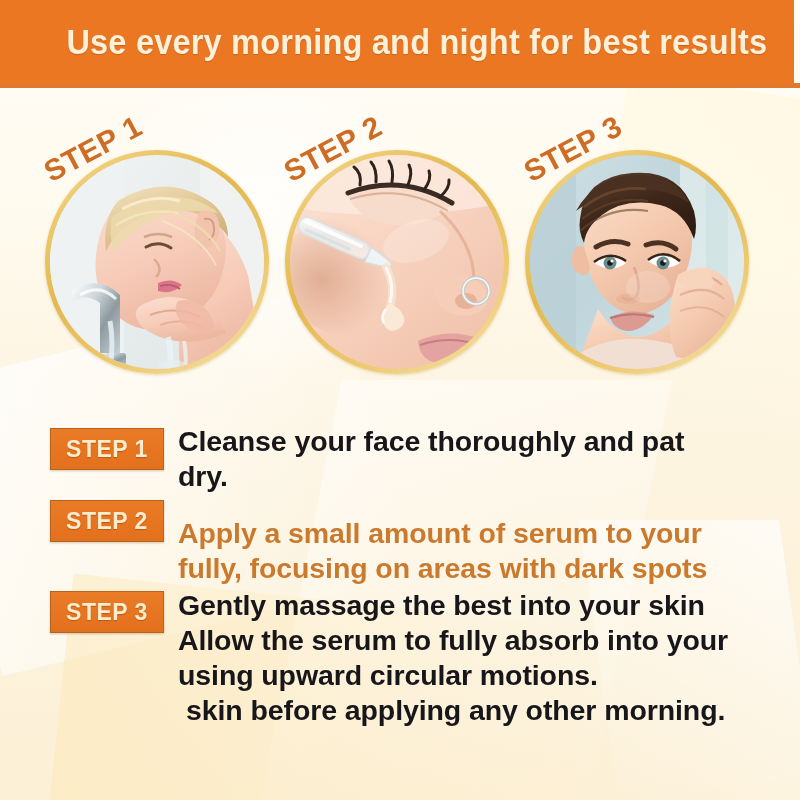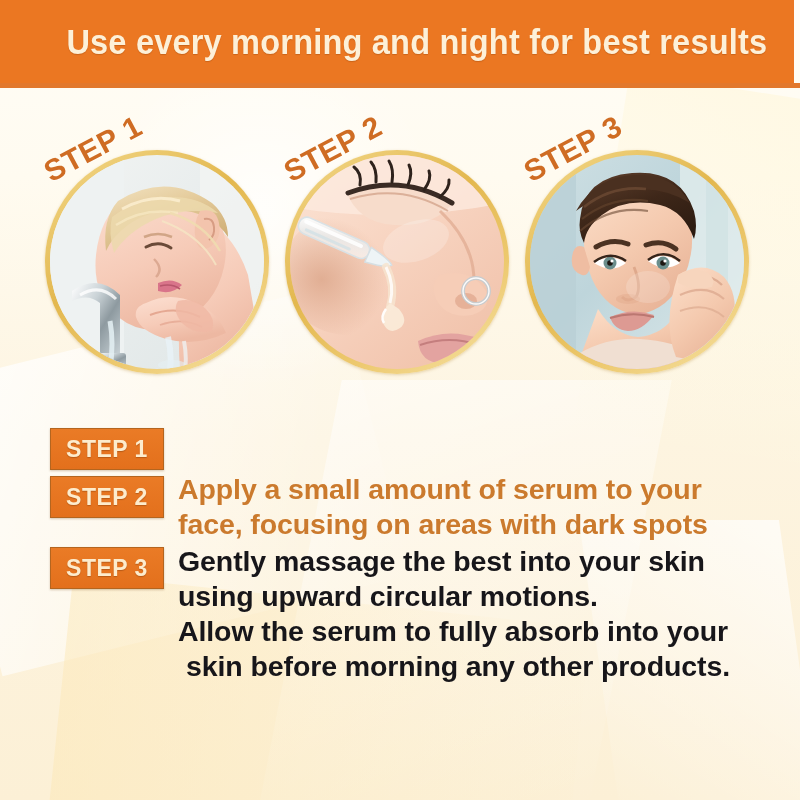--- a/index.html
+++ b/index.html
@@ -110,21 +110,21 @@
   .step-text{
     flex:1 1 auto;
     margin-left:14px;margin-right:14px;
     font-family:"Liberation Sans Narrow","Liberation Sans",sans-serif;
     font-size:28.5px;font-weight:bold;
     line-height:35px;
     letter-spacing:-.1px;
     transform-origin:left top;
   }
   .text-dark{color:#17161a;}
-  .text-orange{color:#cb7a2d;}
+  .text-orange{color:#cb7a2d;margin-top:20px;}
   .step-text .ln{display:block;white-space:nowrap;}
   .step-text .ln.indent{padding-left:8px;}
 
   .row1{margin-bottom:2px;}
   .row2{margin-bottom:2px;}
   .row3 .badge{margin-top:3px;}
 </style>
 </head>
 <body>
 
@@ -350,38 +350,42 @@
       <div class="step-tag t3">STEP 3</div>
     </div>
   </div>
 
   <div id="steps">
 
     <div class="step-row row1">
       <div class="badge">
         <span>STEP 1</span>
       </div>
+      <div class="step-text text-dark">
+        <span class="ln">Cleanse your face thoroughly and pat</span>
+        <span class="ln">dry.</span>
+      </div>
     </div>
 
     <div class="step-row row2">
       <div class="badge">
         <span>STEP 2</span>
       </div>
       <div class="step-text text-orange">
         <span class="ln">Apply a small amount of serum to your</span>
-        <span class="ln">face, focusing on areas with dark spots</span>
+        <span class="ln">fully, focusing on areas with dark spots</span>
       </div>
     </div>
 
     <div class="step-row row3">
       <div class="badge">
         <span>STEP 3</span>
       </div>
       <div class="step-text text-dark">
         <span class="ln">Gently massage the best into your skin</span>
+        <span class="ln">Allow the serum to fully absorb into your</span>
         <span class="ln">using upward circular motions.</span>
-        <span class="ln">Allow the serum to fully absorb into your</span>
-        <span class="ln indent">skin before morning any other products.</span>
+        <span class="ln indent">skin before applying any other morning.</span>
       </div>
     </div>
   </div>
 
 </div>
 
 </body></html>

